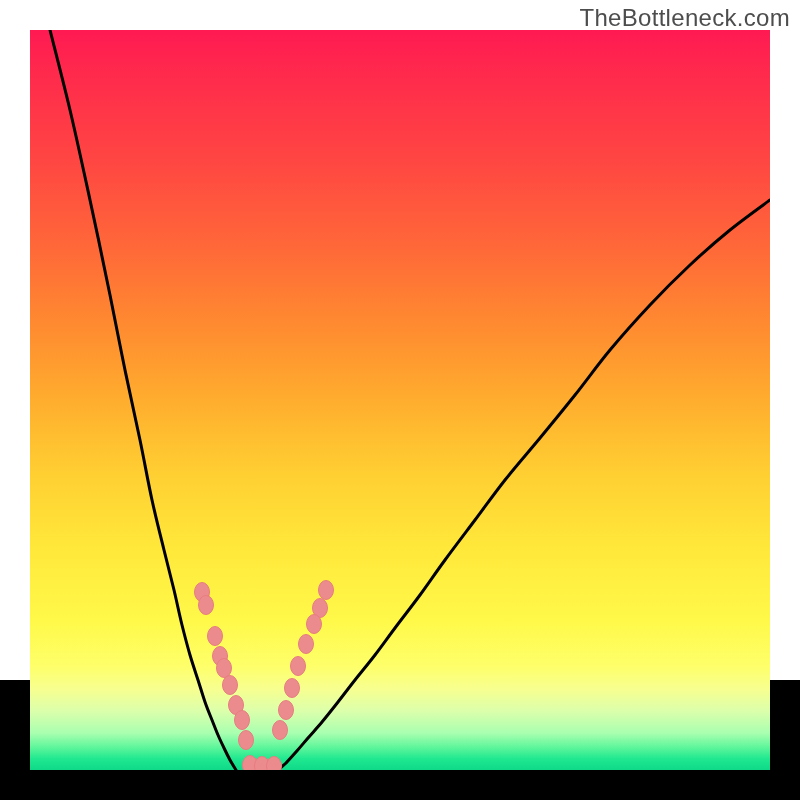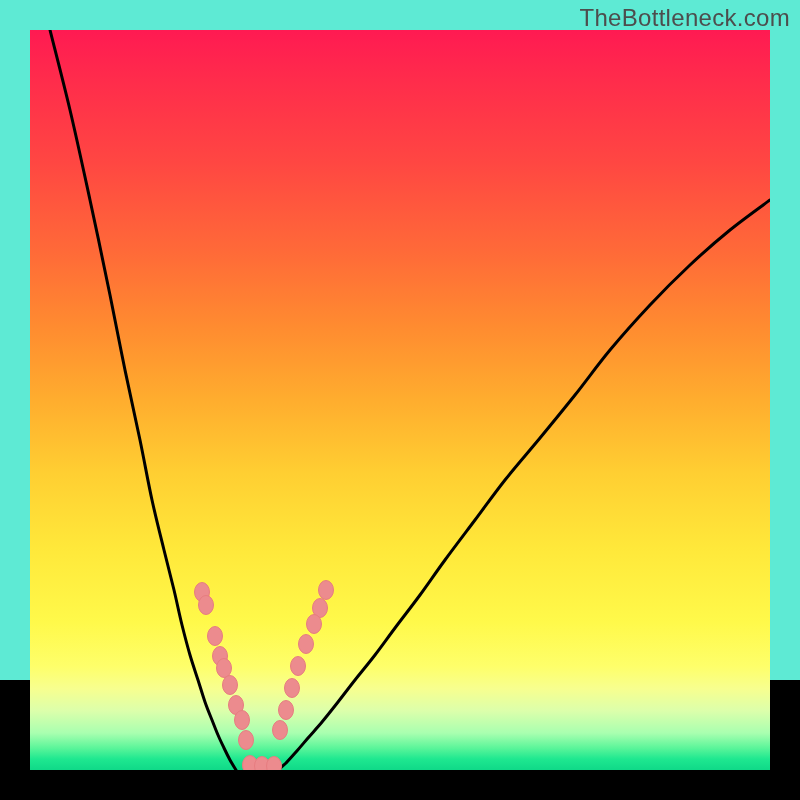--- a/index.html
+++ b/index.html
@@ -10,21 +10,21 @@
     background: #000;
     overflow: hidden;
     font-family: Arial, Helvetica, sans-serif;
   }
   .frame {
     position: absolute;
     left: 0;
     top: 0;
     width: 800px;
     height: 680px;
-    background: #5eead4;
+    background: #ffffff;
   }
   .plot {
     position: absolute;
     left: 30px;
     top: 30px;
     width: 740px;
     height: 740px;
     overflow: hidden;
   }
   .gradient {

